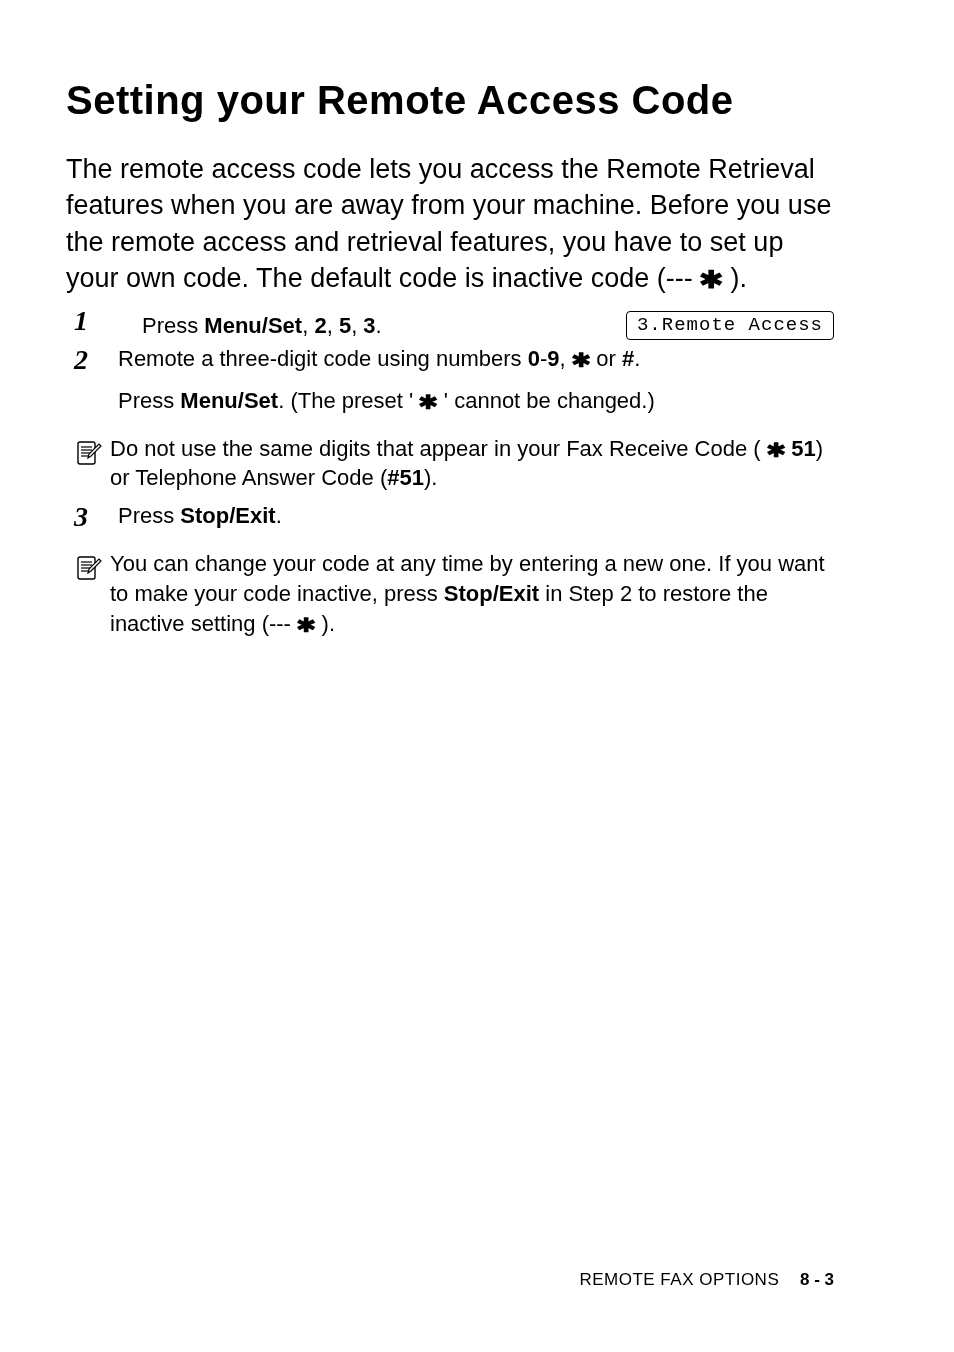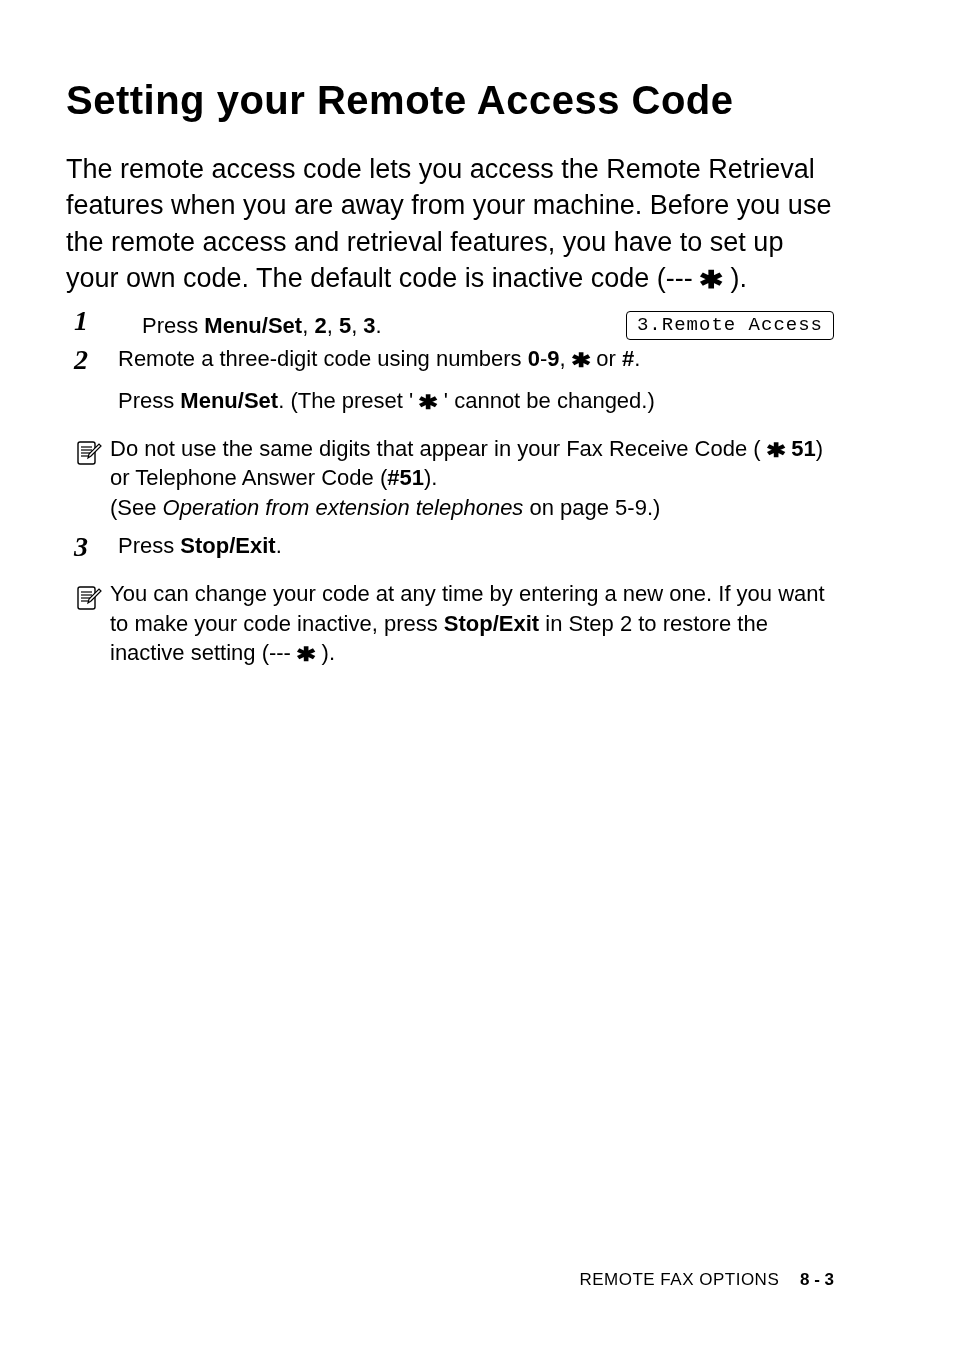--- a/index.html
+++ b/index.html
@@ -173,23 +173,20 @@
           <line x1="8" y1="12" x2="19" y2="12" stroke="#000" stroke-width="1.2"></line>
           <line x1="8" y1="15" x2="19" y2="15" stroke="#000" stroke-width="1.2"></line>
           <line x1="8" y1="18" x2="15" y2="18" stroke="#000" stroke-width="1.2"></line>
           <path d="M 18 18 L 28 8 L 26 6 L 16 16 L 15 20 Z" fill="#fff" stroke="#000" stroke-width="1.2"></path>
         </svg>
       </div>
       <div class="note-body">
         <div>
           <span>Do not use the same digits that appear in your Fax Receive Code ( </span><span class="star">✱</span><span class="bold"> 51</span><span>) or Telephone Answer Code (</span><span class="bold">#51</span><span>).</span>
         </div>
-        <div>
-          <span>(See </span><span class="italic">Operation from extension telephones</span><span> on page 5-9.)</span>
-        </div>
       </div>
     </div>
 
     <div class="step" style="margin-top:8px;">
       <div class="step-num">3</div>
       <div class="step-body">
         <span>Press </span><span class="bold">Stop/Exit</span><span>.</span>
       </div>
     </div>
 

